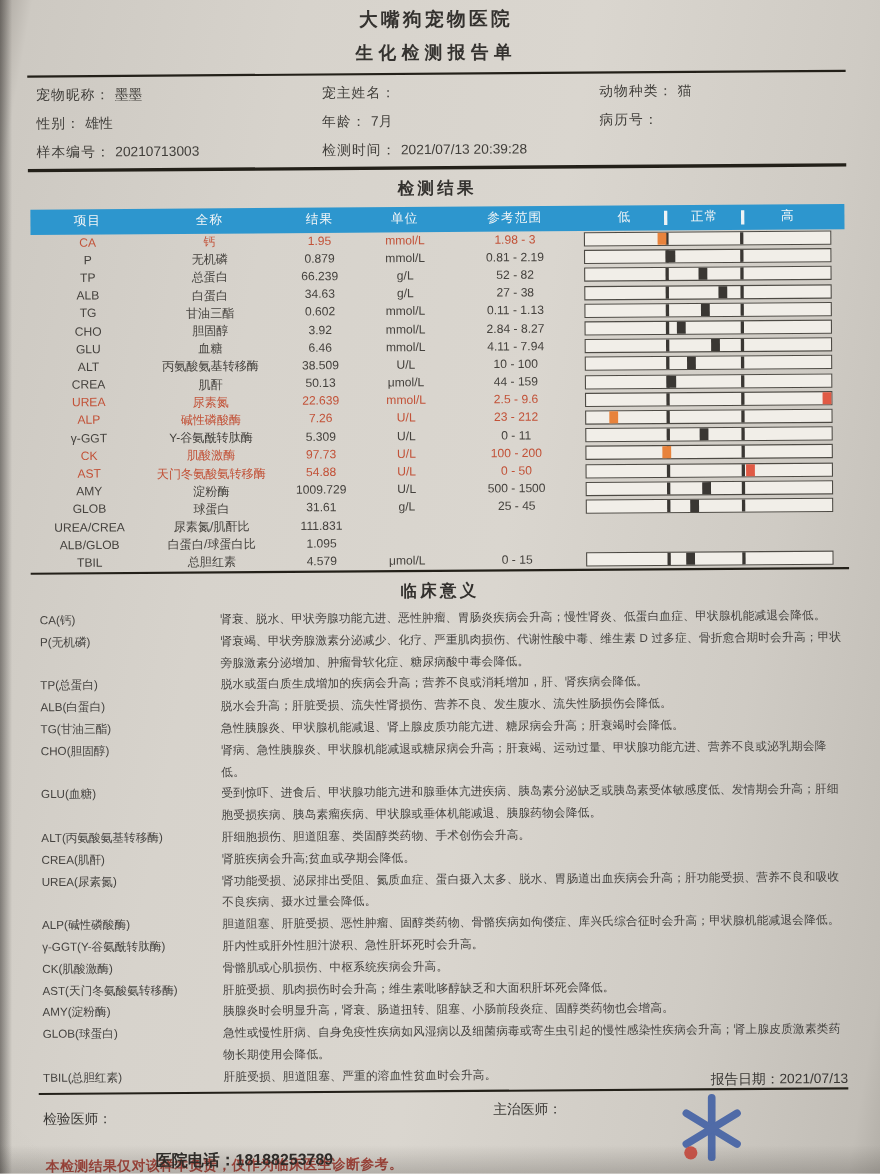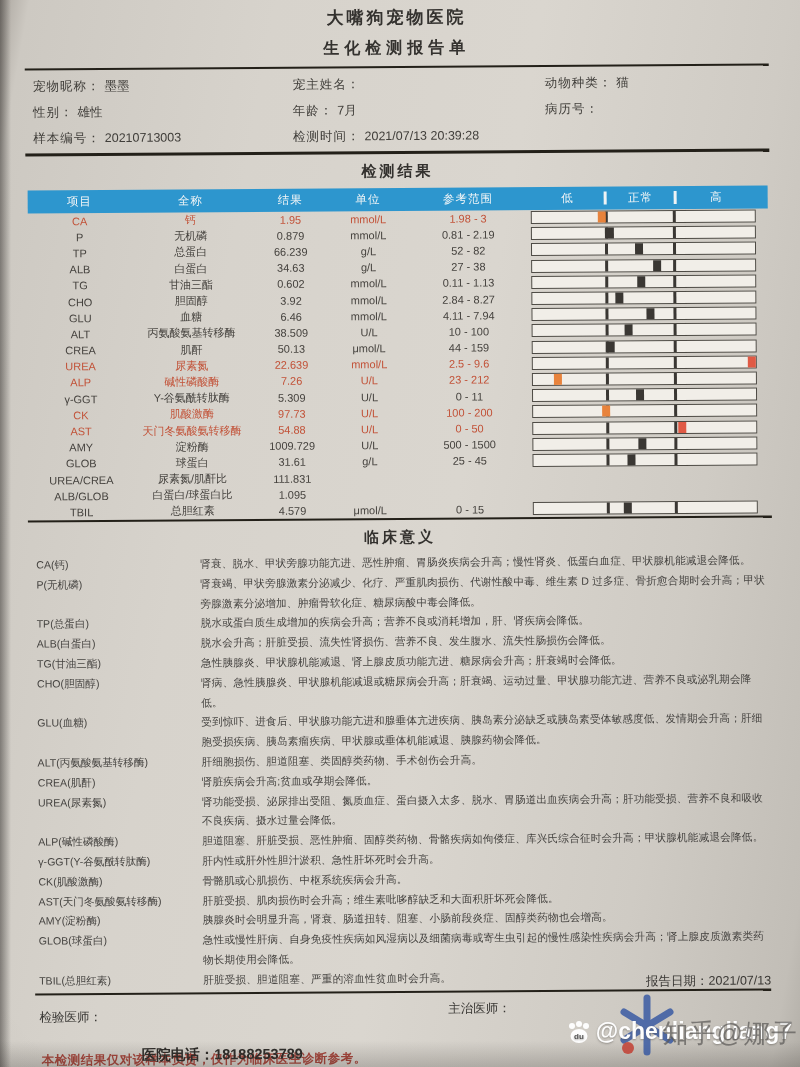--- a/index.html
+++ b/index.html
@@ -467,26 +467,15 @@
 
 <div class="wm-zone">
   <svg class="clinic-logo" viewBox="0 0 70 77">
     <g stroke="#2b4fa0" stroke-width="7" stroke-linecap="round" opacity="0.85">
       <line x1="35" y1="8" x2="35" y2="62"></line>
       <line x1="12" y1="22" x2="58" y2="50"></line>
       <line x1="58" y1="22" x2="12" y2="50"></line>
     </g>
     <circle cx="16" cy="58" r="6" fill="#c23a2e" opacity="0.9"></circle>
   </svg>
-  <div class="wm-baidu">
-    <svg class="paw" viewBox="0 0 26 26">
-      <circle cx="6" cy="7" r="3" fill="#fdfdfd"></circle>
-      <circle cx="13" cy="5" r="3" fill="#fdfdfd"></circle>
-      <circle cx="20" cy="7" r="3" fill="#fdfdfd"></circle>
-      <ellipse cx="13" cy="17" rx="8.5" ry="7" fill="#fdfdfd"></ellipse>
-      <text x="13" y="20" text-anchor="middle" font-size="8" font-weight="bold" fill="#555">du</text>
-    </svg>
-    <span>@chenliangliang7</span>
-  </div>
-  <div class="wm-zhihu">知乎@娜子</div>
 </div>
 
 <div class="vignette"></div>
 
 </body></html>

